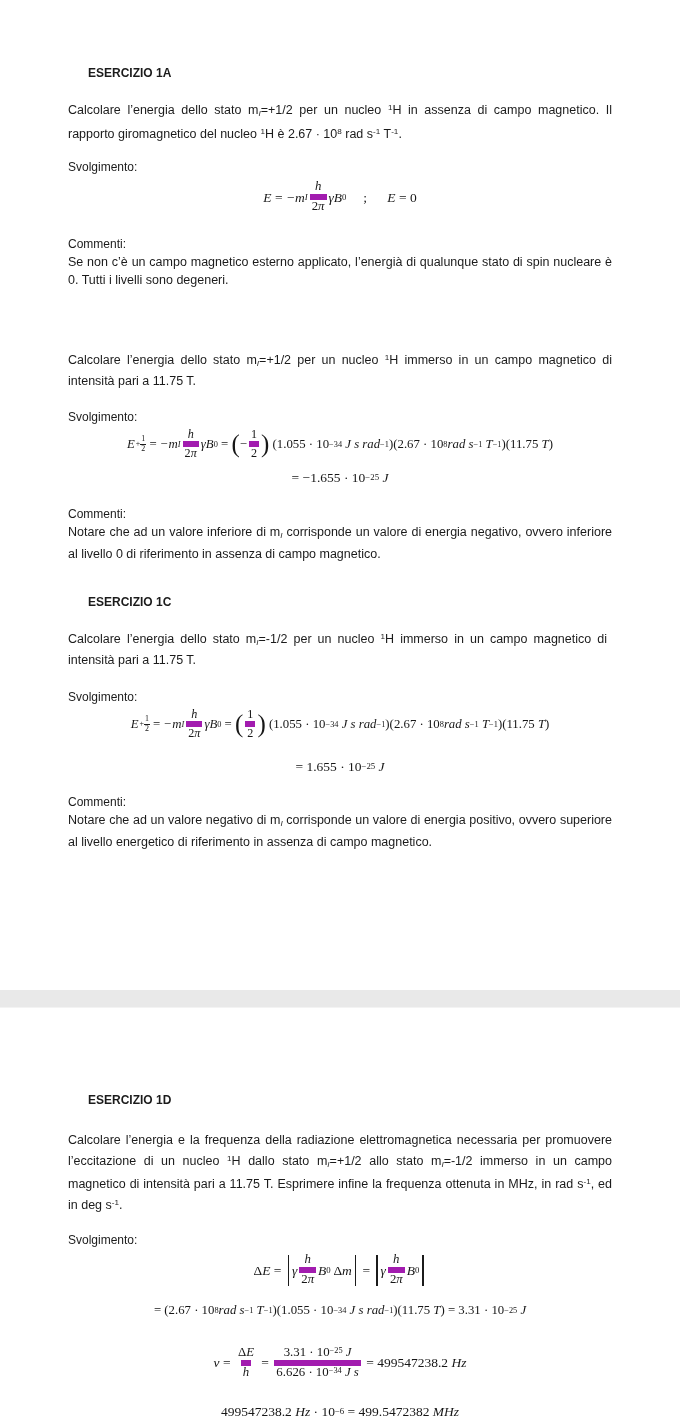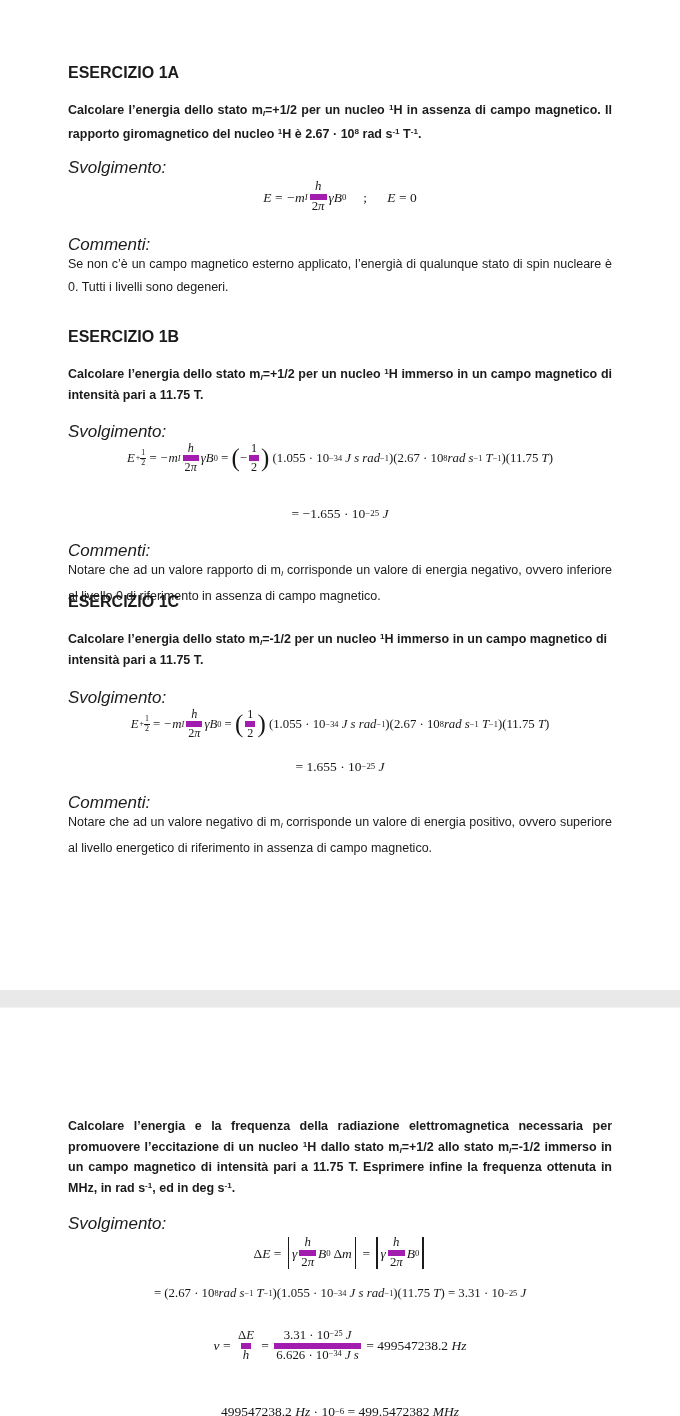--- a/index.html
+++ b/index.html
@@ -2,24 +2,24 @@
 <html><head>
 <meta charset="utf-8">
 <style>
   html,body{margin:0;padding:0;}
   body{
     width:680px;height:1416px;position:relative;overflow:hidden;
     background:#ffffff;color:#1b1b1b;
     font-family:"Liberation Sans",sans-serif;
   }
   .section{position:absolute;left:68px;width:544px;}
-  .ex-heading{font-size:16px;font-weight:700;line-height:14px;}
-  .para{font-size:12.5px;line-height:17.5px;text-align:justify;font-weight:bold;}
-  .label{font-size:17px;font-style:italic;line-height:17px;}
-  .comment{font-size:12.5px;line-height:23px;text-align:justify;margin:0;}
+  .ex-heading{font-size:12px;font-weight:700;line-height:14px;margin-left:20px;}
+  .para{font-size:12.5px;line-height:17.5px;text-align:justify;}
+  .label{font-size:12px;line-height:17px;}
+  .comment{font-size:12.5px;line-height:18px;text-align:justify;margin:0;}
 
   
   .eq{
     font-family:"Liberation Serif","DejaVu Serif",serif;
     font-size:13.5px;line-height:19px;
     display:flex;justify-content:center;align-items:center;
     white-space:pre;color:#161616;
   }
   .eq-long{font-size:12.8px;}
   .mi{font-style:italic;}
@@ -50,42 +50,42 @@
 <div class="section" style="top:66px;">
   <div class="ex-heading">ESERCIZIO 1A</div>
   <p class="para" style="margin:19px 0 0 0;"><span class="mr">Calcolare l’energia dello stato m</span><span class="sub mi">I</span><span class="mr">=+1/2 per un nucleo </span><span class="sup mr">1</span><span class="mr">H in assenza di campo magnetico. Il rapporto giromagnetico del nucleo </span><span class="sup mr">1</span><span class="mr">H è 2.67 · 10</span><span class="sup mr">8</span><span class="mr"> rad s</span><span class="sup mr">-1</span><span class="mr"> T</span><span class="sup mr">-1</span><span class="mr">.</span></p>
   <div class="label" style="margin-top:16px;">Svolgimento:</div>
   <div class="eq" style="margin-top:4px;"><span class="mi">E</span><span class="mr"> = </span><span class="mi">−m</span><span class="sub mi">I</span><span class="frac"><span class="num"><span class="mi">h</span></span><span class="den"><span class="mr">2</span><span class="mi">π</span></span></span><span class="mi">γB</span><span class="sub mr">0</span><span class="mr">     ;      </span><span class="mi">E</span><span class="mr"> = 0</span></div>
   <div class="label" style="margin-top:22px;">Commenti:</div>
   <p class="comment">Se non c’è un campo magnetico esterno applicato, l’energià di qualunque stato di spin nucleare è 0. Tutti i livelli sono degeneri.</p>
 </div>
 
 <div class="section" style="top:330px;">
-  <div class="ex-heading">ESERCIZIO 1B</div>
   <p class="para" style="margin:19px 0 0 0;"><span class="mr">Calcolare l’energia dello stato m</span><span class="sub mi">I</span><span class="mr">=+1/2 per un nucleo </span><span class="sup mr">1</span><span class="mr">H immerso in un campo magnetico di intensità pari a 11.75 T.</span></p>
   <div class="label" style="margin-top:19px;">Svolgimento:</div>
   <div class="eq eq-long" style="margin-top:2px;"><span class="mi">E</span><span class="subfrac"><span class="mr">+</span><span class="sfr"><span class="sfn mr">1</span><span class="sfd mr">2</span></span></span><span class="mr"> = </span><span class="mi">−m</span><span class="sub mi">I</span><span class="frac"><span class="num"><span class="mi">h</span></span><span class="den"><span class="mr">2</span><span class="mi">π</span></span></span><span class="mi">γB</span><span class="sub mr">0</span><span class="mr"> = </span><span class="bp">(</span><span class="mr">−</span><span class="frac"><span class="num"><span class="mr">1</span></span><span class="den"><span class="mr">2</span></span></span><span class="bp">)</span><span class="mr"> (1.055 · 10</span><span class="sup mr">−34</span><span class="mr"> </span><span class="mi">J s rad</span><span class="sup mr">−1</span><span class="mr">)(2.67 · 10</span><span class="sup mr">8</span><span class="mi">rad s</span><span class="sup mr">−1</span><span class="mi"> T</span><span class="sup mr">−1</span><span class="mr">)(11.75 </span><span class="mi">T</span><span class="mr">)</span></div>
-  <div class="eq" style="margin-top:30px;justify-content:center;"><span class="mr">= −1.655 · 10</span><span class="sup mr">−25</span><span class="mr"> </span><span class="mi">J</span></div>
+  <div class="eq" style="margin-top:8px;justify-content:center;"><span class="mr">= −1.655 · 10</span><span class="sup mr">−25</span><span class="mr"> </span><span class="mi">J</span></div>
   <div class="label" style="margin-top:19px;">Commenti:</div>
-  <p class="comment"><span class="mr">Notare che ad un valore rapporto di m</span><span class="sub mi">I</span><span class="mr"> corrisponde un valore di energia negativo, ovvero inferiore al livello 0 di riferimento in assenza di campo magnetico.</span></p>
+  <p class="comment"><span class="mr">Notare che ad un valore inferiore di m</span><span class="sub mi">I</span><span class="mr"> corrisponde un valore di energia negativo, ovvero inferiore al livello 0 di riferimento in assenza di campo magnetico.</span></p>
 </div>
 
 <div class="section" style="top:595px;">
   <div class="ex-heading">ESERCIZIO 1C</div>
   <p class="para" style="margin:19px 5px 0 0;"><span class="mr">Calcolare l’energia dello stato m</span><span class="sub mi">I</span><span class="mr">=-1/2 per un nucleo </span><span class="sup mr">1</span><span class="mr">H immerso in un campo magnetico di intensità pari a 11.75 T.</span></p>
   <div class="label" style="margin-top:20px;">Svolgimento:</div>
   <div class="eq eq-long" style="margin-top:2px;"><span class="mi">E</span><span class="subfrac"><span class="mr">+</span><span class="sfr"><span class="sfn mr">1</span><span class="sfd mr">2</span></span></span><span class="mr"> = </span><span class="mi">−m</span><span class="sub mi">I</span><span class="frac"><span class="num"><span class="mi">h</span></span><span class="den"><span class="mr">2</span><span class="mi">π</span></span></span><span class="mi">γB</span><span class="sub mr">0</span><span class="mr"> = </span><span class="bp">(</span><span class="frac"><span class="num"><span class="mr">1</span></span><span class="den"><span class="mr">2</span></span></span><span class="bp">)</span><span class="mr"> (1.055 · 10</span><span class="sup mr">−34</span><span class="mr"> </span><span class="mi">J s rad</span><span class="sup mr">−1</span><span class="mr">)(2.67 · 10</span><span class="sup mr">8</span><span class="mi">rad s</span><span class="sup mr">−1</span><span class="mi"> T</span><span class="sup mr">−1</span><span class="mr">)(11.75 </span><span class="mi">T</span><span class="mr">)</span></div>
   <div class="eq" style="margin-top:17px;text-align:right;"><span class="mr">= 1.655 · 10</span><span class="sup mr">−25</span><span class="mr"> </span><span class="mi">J</span></div>
   <div class="label" style="margin-top:18px;">Commenti:</div>
   <p class="comment"><span class="mr">Notare che ad un valore negativo di m</span><span class="sub mi">I</span><span class="mr"> corrisponde un valore di energia positivo, ovvero superiore al livello energetico di riferimento in assenza di campo magnetico.</span></p>
 </div>
 
 <div class="page-separator"></div>
 
 <div class="section" style="top:1093px;">
+  <div class="ex-heading">ESERCIZIO 1D</div>
   <p class="para" style="margin:25px 0 0 0;"><span class="mr">Calcolare l’energia e la frequenza della radiazione elettromagnetica necessaria per promuovere l’eccitazione di un nucleo </span><span class="sup mr">1</span><span class="mr">H dallo stato m</span><span class="sub mi">I</span><span class="mr">=+1/2 allo stato m</span><span class="sub mi">I</span><span class="mr">=-1/2 immerso in un campo magnetico di intensità pari a 11.75 T. Esprimere infine la frequenza ottenuta in MHz, in rad s</span><span class="sup mr">-1</span><span class="mr">, ed in deg s</span><span class="sup mr">-1</span><span class="mr">.</span></p>
   <div class="label" style="margin-top:18px;">Svolgimento:</div>
   <div class="eq" style="margin-top:4px;"><span class="mr">Δ</span><span class="mi">E</span><span class="mr"> = </span><span class="bar"></span><span class="mi">γ</span><span class="frac"><span class="num"><span class="mi">h</span></span><span class="den"><span class="mr">2</span><span class="mi">π</span></span></span><span class="mi">B</span><span class="sub mr">0</span><span class="mr"> Δ</span><span class="mi">m</span><span class="bar"></span><span class="mr"> = </span><span class="bar"></span><span class="mi">γ</span><span class="frac"><span class="num"><span class="mi">h</span></span><span class="den"><span class="mr">2</span><span class="mi">π</span></span></span><span class="mi">B</span><span class="sub mr">0</span><span class="bar"></span></div>
   <div class="eq eq-long" style="margin-top:14px;"><span class="mr">= (2.67 · 10</span><span class="sup mr">8</span><span class="mi">rad s</span><span class="sup mr">−1</span><span class="mi"> T</span><span class="sup mr">−1</span><span class="mr">)(1.055 · 10</span><span class="sup mr">−34</span><span class="mr"> </span><span class="mi">J s rad</span><span class="sup mr">−1</span><span class="mr">)(11.75 </span><span class="mi">T</span><span class="mr">) = 3.31 · 10</span><span class="sup mr">−25</span><span class="mr"> </span><span class="mi">J</span></div>
   <div class="eq" style="margin-top:26px;"><span class="mi">ν</span><span class="mr"> = </span><span class="frac"><span class="num"><span class="mr">Δ</span><span class="mi">E</span></span><span class="den"><span class="mi">h</span></span></span><span class="mr"> = </span><span class="frac"><span class="num"><span class="mr">3.31 · 10</span><span class="sup mr">−25</span><span class="mr"> </span><span class="mi">J</span></span><span class="den"><span class="mr">6.626 · 10</span><span class="sup mr">−34</span><span class="mr"> </span><span class="mi">J s</span></span></span><span class="mr"> = 499547238.2 </span><span class="mi">Hz</span></div>
 </div>
 
 <div class="cutline">
   <div class="eq"><span class="mr">499547238.2 </span><span class="mi">Hz</span><span class="mr"> · 10</span><span class="sup mr">−6</span><span class="mr"> = 499.5472382 </span><span class="mi">MHz</span></div>
 </div>

